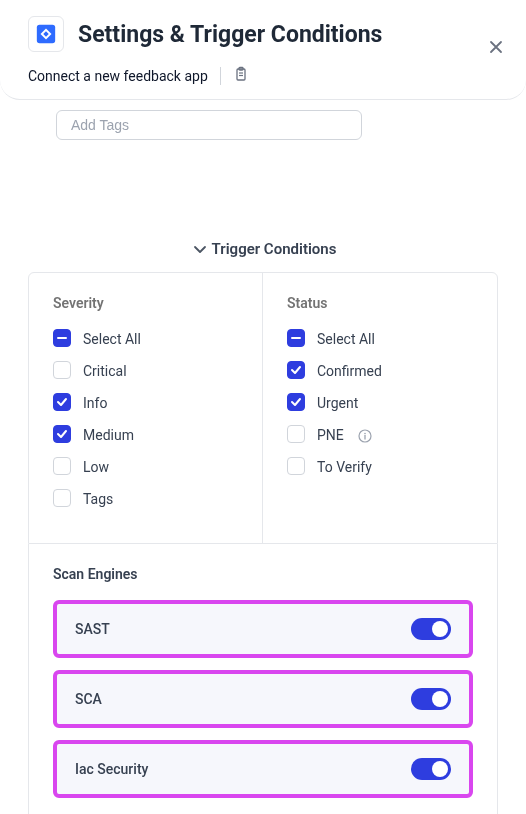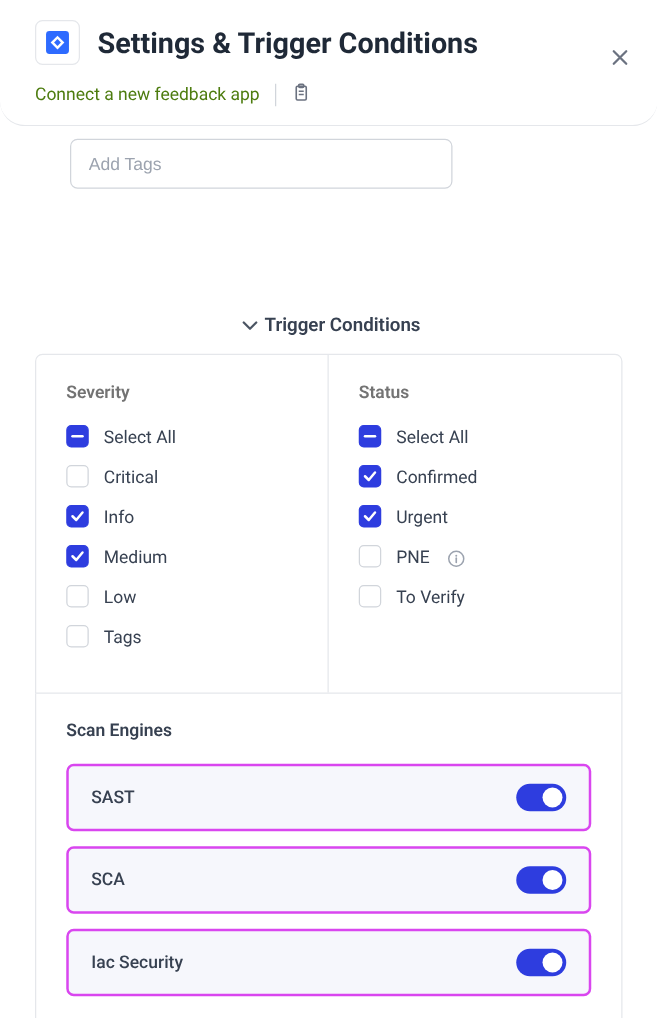--- a/index.html
+++ b/index.html
@@ -42,36 +42,36 @@
       top: 38px;
       color: #6b7280;
       cursor: pointer;
       font-size: 18px;
     }
     .subheader {
       display: flex;
       align-items: center;
       gap: 12px;
       margin-top: 14px;
-      color: #4d7c0f;
+      color: #0f172a;
       font-size: 14px;
     }
     .sub-divider {
       width: 1px;
       height: 18px;
       background: #d1d5db;
     }
     .clipboard-icon { color: #6b7280; cursor: pointer; }
     .content { padding: 24px 28px; }
     .tag-input-wrap {
       padding: 0 28px 28px 28px;
     }
     .tag-input {
       width: 306px;
-      height: 40px;
+      height: 30px;
       border: 1px solid #d1d5db;
       border-radius: 6px;
       padding: 0 14px;
       font-size: 14px;
       color: #404040;
       margin-left: 28px;
       margin-top: 10px;
     }
     .tag-input::placeholder { color: #9ca3af; }
     .section-header {
@@ -159,21 +159,21 @@
       font-size: 14px;
       font-weight: 600;
       color: #374151;
       margin-bottom: 18px;
     }
     .engine-row {
       display: flex;
       align-items: center;
       justify-content: space-between;
       background: #f6f7fc;
-      border: 2px solid #d946ef;
+      border: 4px solid #d946ef;
       border-radius: 6px;
       padding: 14px 18px;
       margin-bottom: 12px;
     }
     .engine-label {
       font-size: 14px;
       color: #374151;
       font-weight: 500;
     }
     .toggle {

